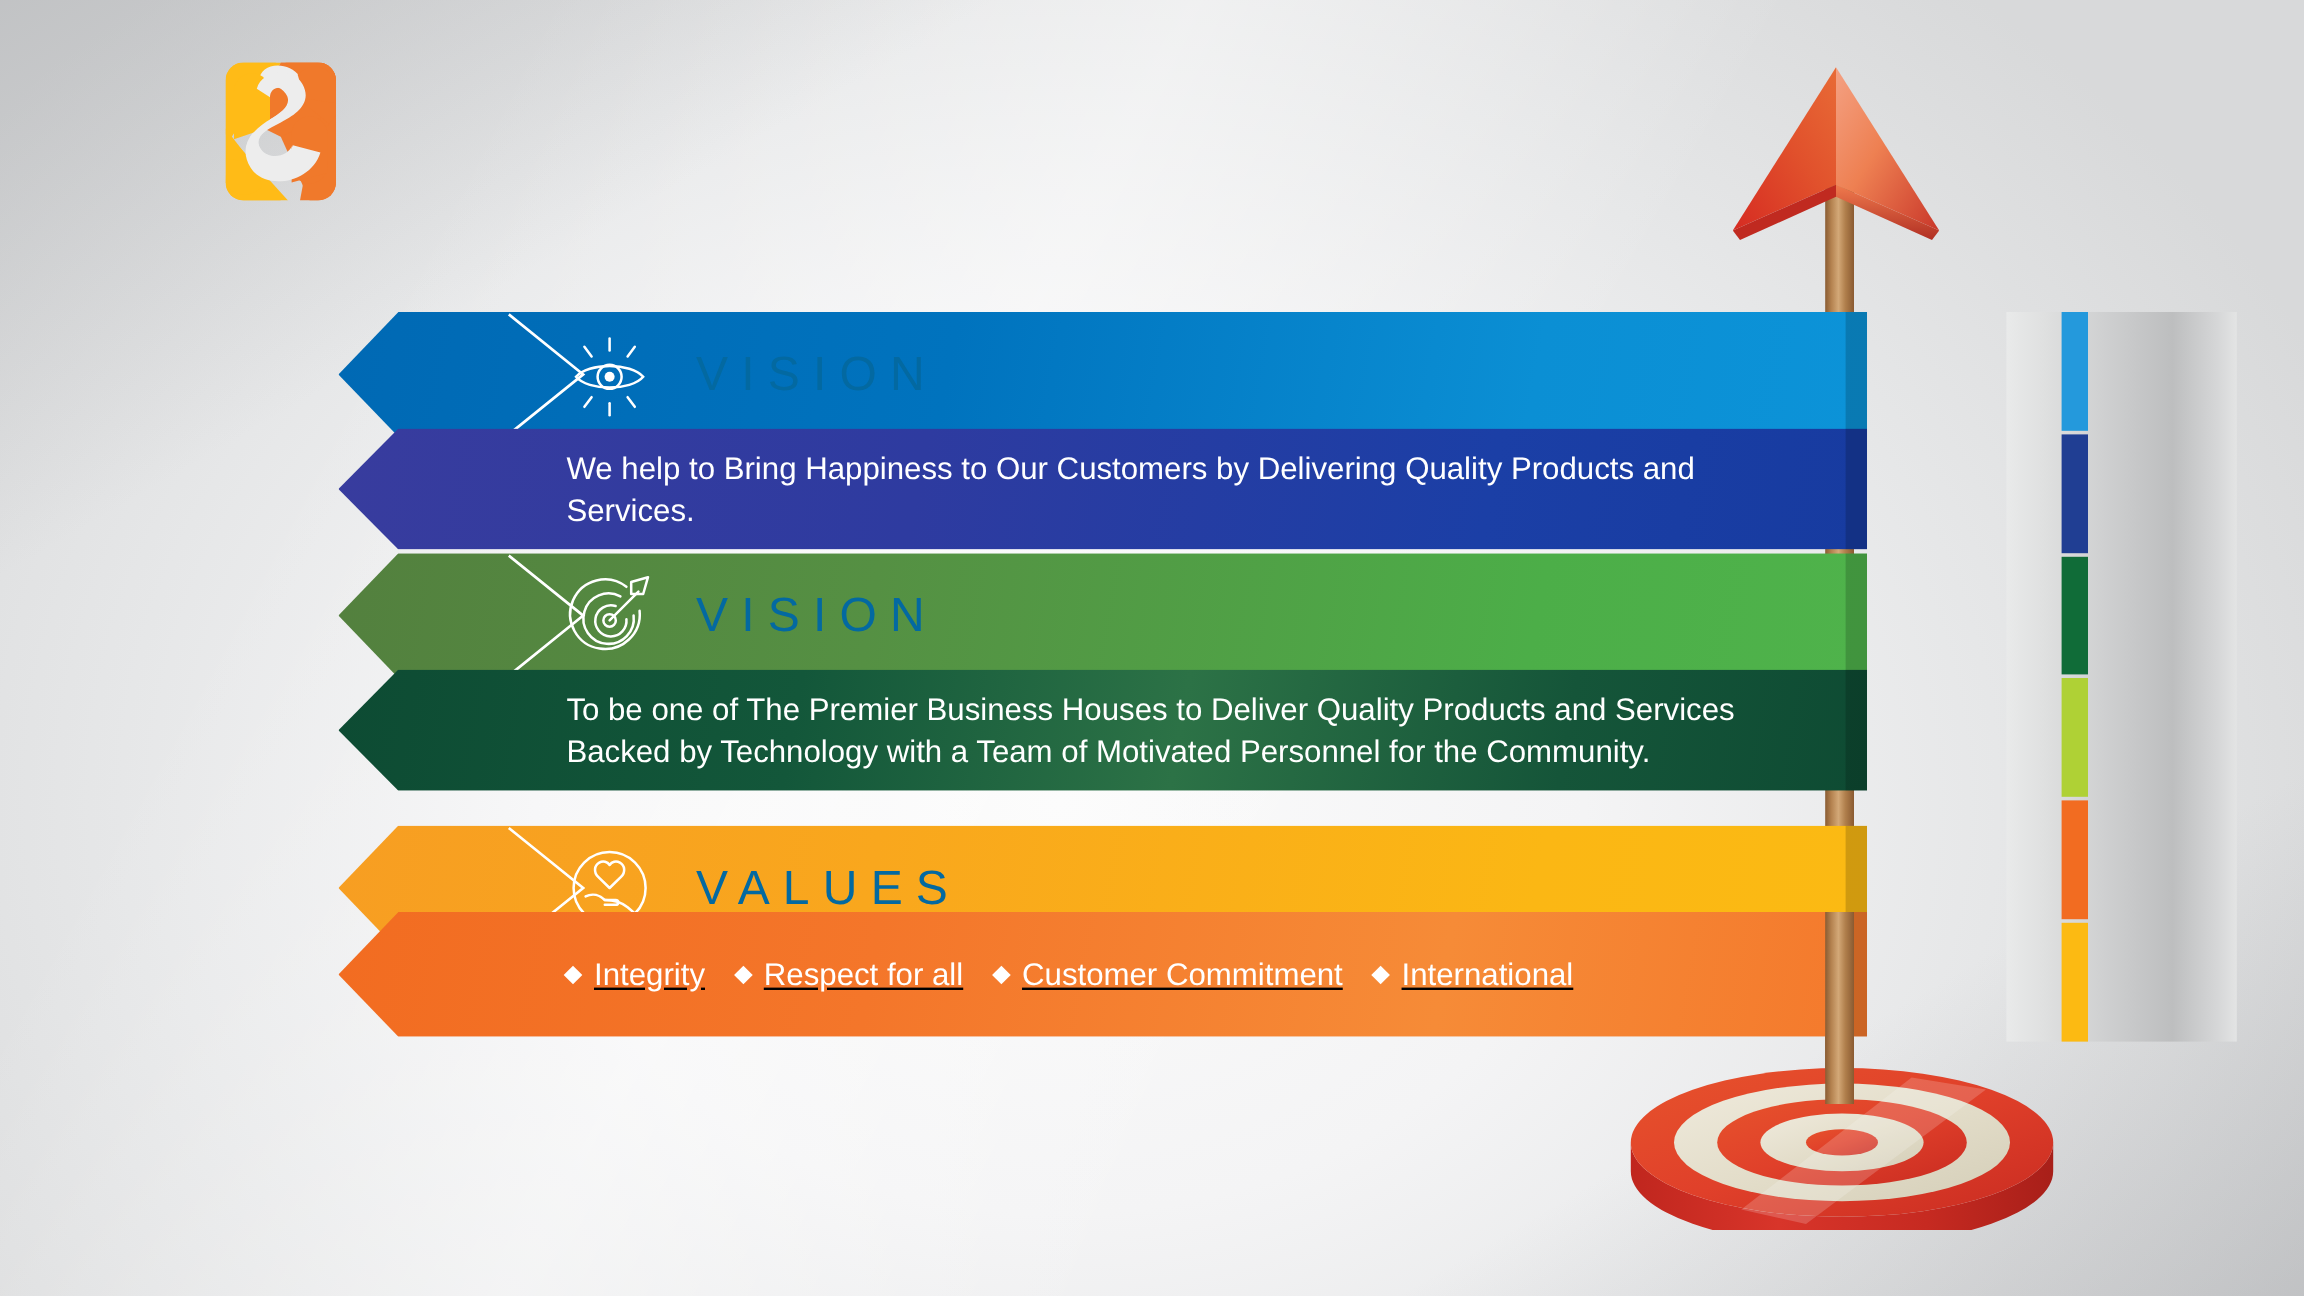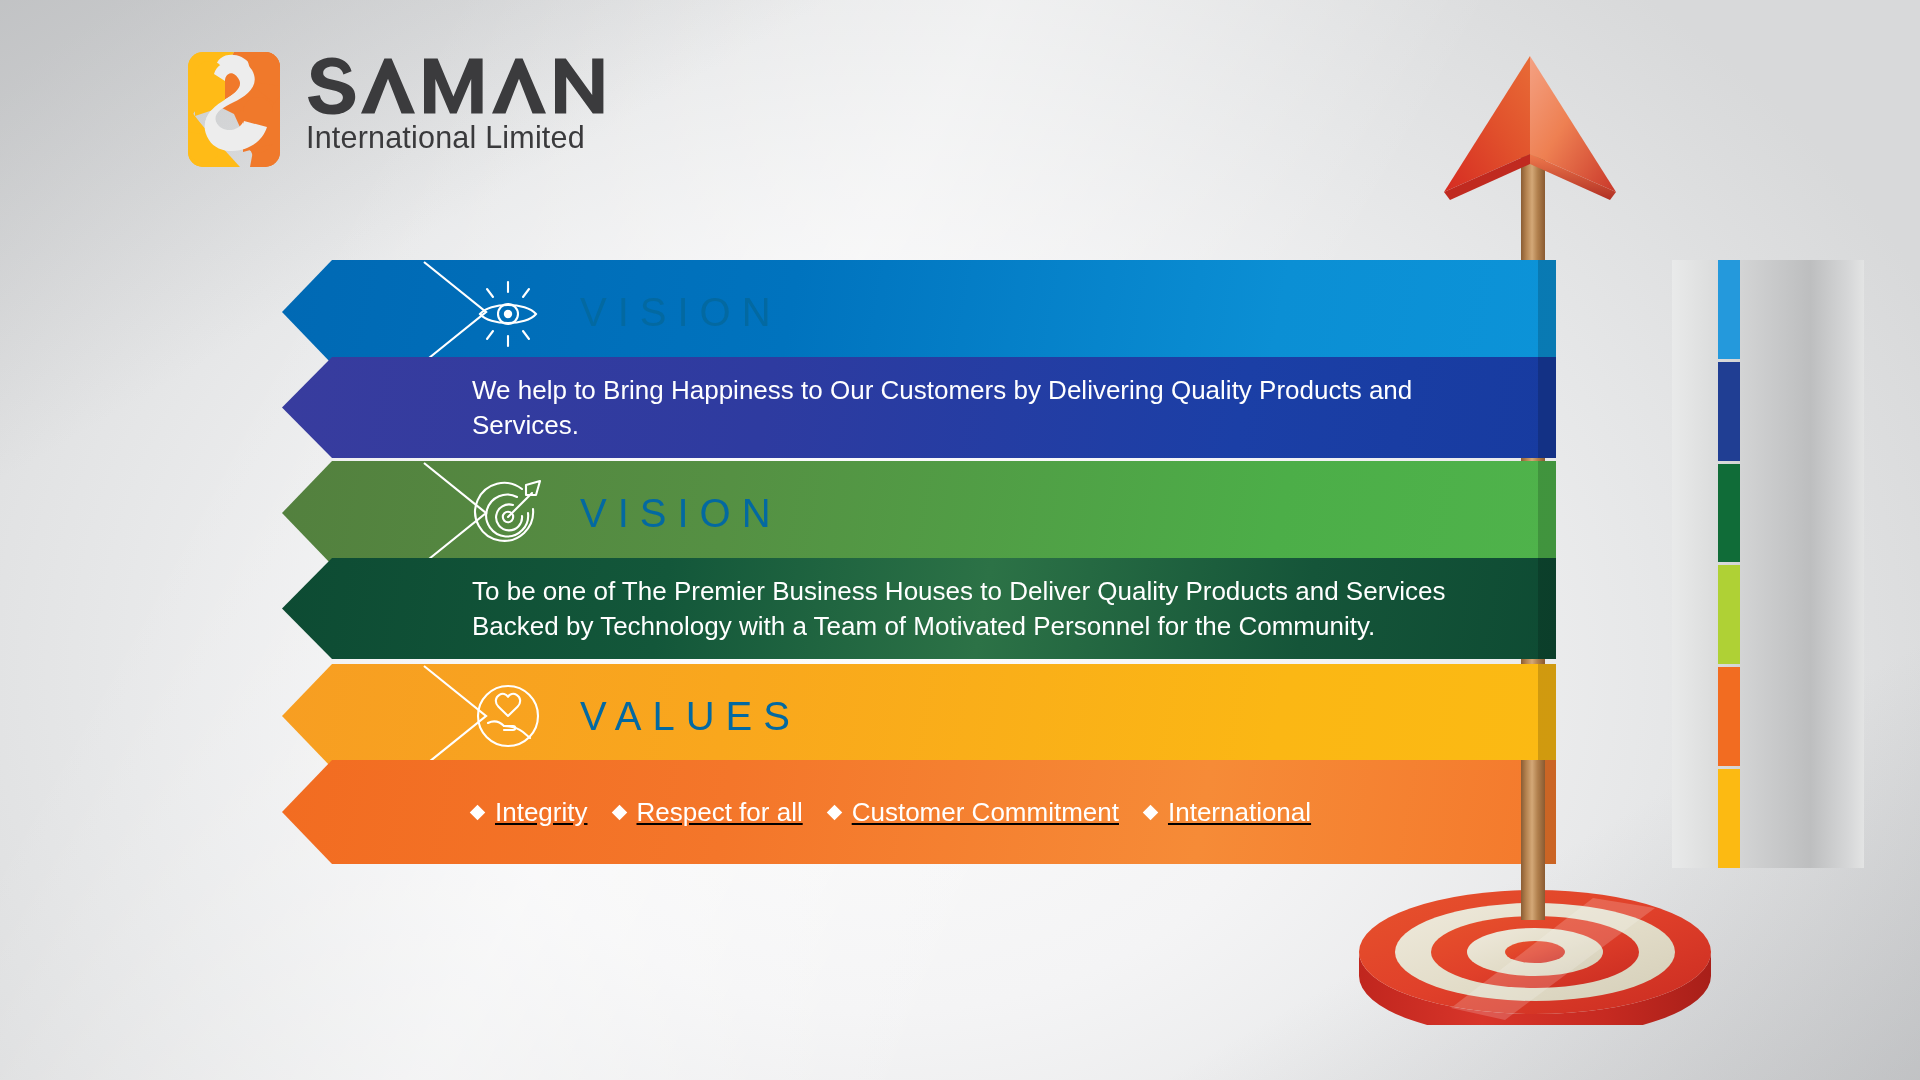--- a/index.html
+++ b/index.html
@@ -169,44 +169,20 @@
       <path d="M7 24 a15 15 0 0 1 30 0 v30 l-30 10 z" fill="#FFBB17"></path>
       <path d="M55 60 a15 15 0 0 1 30 0 v32 l-30 8 z" fill="#F0792B"></path>
 
       <path d="M26 22 C 30 6 56 4 64 18 C 73 34 58 44 46 50
                C 32 57 24 62 29 72 C 35 84 53 81 56 69
                L 79 75 C 71 101 33 107 21 88 C 9 69 24 55 38 47
                C 50 40 57 33 51 25 C 46 18 37 21 37 29 Z" fill="#EDEDED"></path>
     </g>
   </svg>
 
-  <div id="logo-text">
-    <svg id="wordmark" viewBox="0 0 338 60">
-      <g fill="#3B3B3D">
-
-        <path d="M45.6 15.2 C43.4 7.0 36.0 1.6 26.2 1.6 C13.8 1.6 5.0 8.4 5.0 18.1
-                 C5.0 26.1 10.2 30.4 21.4 33.1 L27.8 34.6 C34.2 36.1 36.9 38.1 36.9 41.6
-                 C36.9 46.0 32.6 48.8 26.4 48.8 C19.6 48.8 15.2 45.6 13.8 39.2 L2.0 41.0
-                 C4.0 52.1 12.8 58.6 26.2 58.6 C39.8 58.6 49.2 51.3 49.2 40.7
-                 C49.2 32.4 44.1 27.9 32.4 25.1 L26.0 23.6 C19.8 22.1 17.2 20.2 17.2 17.0
-                 C17.2 13.1 21.0 10.6 26.5 10.6 C32.3 10.6 36.2 13.5 37.4 18.4 Z"></path>
-
-        <path d="M55.0 57.6 L68.5 57.6 L82.0 22.8 L95.5 57.6 L109.0 57.6 L85.6 2.6 L78.4 2.6 Z"></path>
-
-        <path d="M118.0 57.6 L129.4 57.6 L129.4 23.0 L144.0 57.6 L150.6 57.6 L165.2 23.0
-                 L165.2 57.6 L176.6 57.6 L176.6 2.6 L163.2 2.6 L147.4 40.6 L131.6 2.6 L118.0 2.6 Z"></path>
-
-        <path d="M186.0 57.6 L199.5 57.6 L213.0 22.8 L226.5 57.6 L240.0 57.6 L216.6 2.6 L209.4 2.6 Z"></path>
-
-        <path d="M249.0 57.6 L260.2 57.6 L260.2 21.0 L286.8 57.6 L297.4 57.6 L297.4 2.6
-                 L286.2 2.6 L286.2 39.0 L259.8 2.6 L249.0 2.6 Z"></path>
-      </g>
-    </svg>
-    <div id="tagline">International Limited</div>
-  </div>
 </div>
 
 <div id="flag">
 
   <div id="grayPanel"></div>
   <div id="colorStrip">
     <div style="background:#2499DC"></div>
     <div style="background:#203E93"></div>
     <div style="background:#106C38"></div>
     <div style="background:#AFD135"></div>
@@ -303,21 +279,21 @@
 
 <div class="band body" id="band-mission-body" style="top:558px; height:101px;">
   <div class="shape" style="background:linear-gradient(100deg,#0D4B33 0%,#13573A 30%,#2C7246 55%,#155539 80%,#0E4B33 100%);">
     <div class="shade"></div>
   </div>
   <div class="content">
     <div class="band-text">To be one of The Premier Business Houses to Deliver Quality Products and Services Backed by Technology with a Team of Motivated Personnel for the Community.</div>
   </div>
 </div>
 
-<div class="band header" id="band-values-header" style="top:664px;justify-content:flex-end;">
+<div class="band header" id="band-values-header" style="top:688px;justify-content:flex-end;">
   <div class="shape" style="background:linear-gradient(100deg,#F79E22 0%,#F9A71D 35%,#FBB714 78%,#FBBA13 100%);">
     <div class="shade"></div>
   </div>
   <svg class="chev" viewBox="0 0 74 104">
     <polyline points="6,2 68,52 6,102" fill="none" stroke="#ffffff" stroke-width="2.2"></polyline>
   </svg>
   <div class="content">
     <svg class="band-icon" viewBox="0 0 76 76">
       <g fill="none" stroke="#fff" stroke-width="2.1" stroke-linecap="round" stroke-linejoin="round">
         <circle cx="38" cy="38" r="30"></circle>

